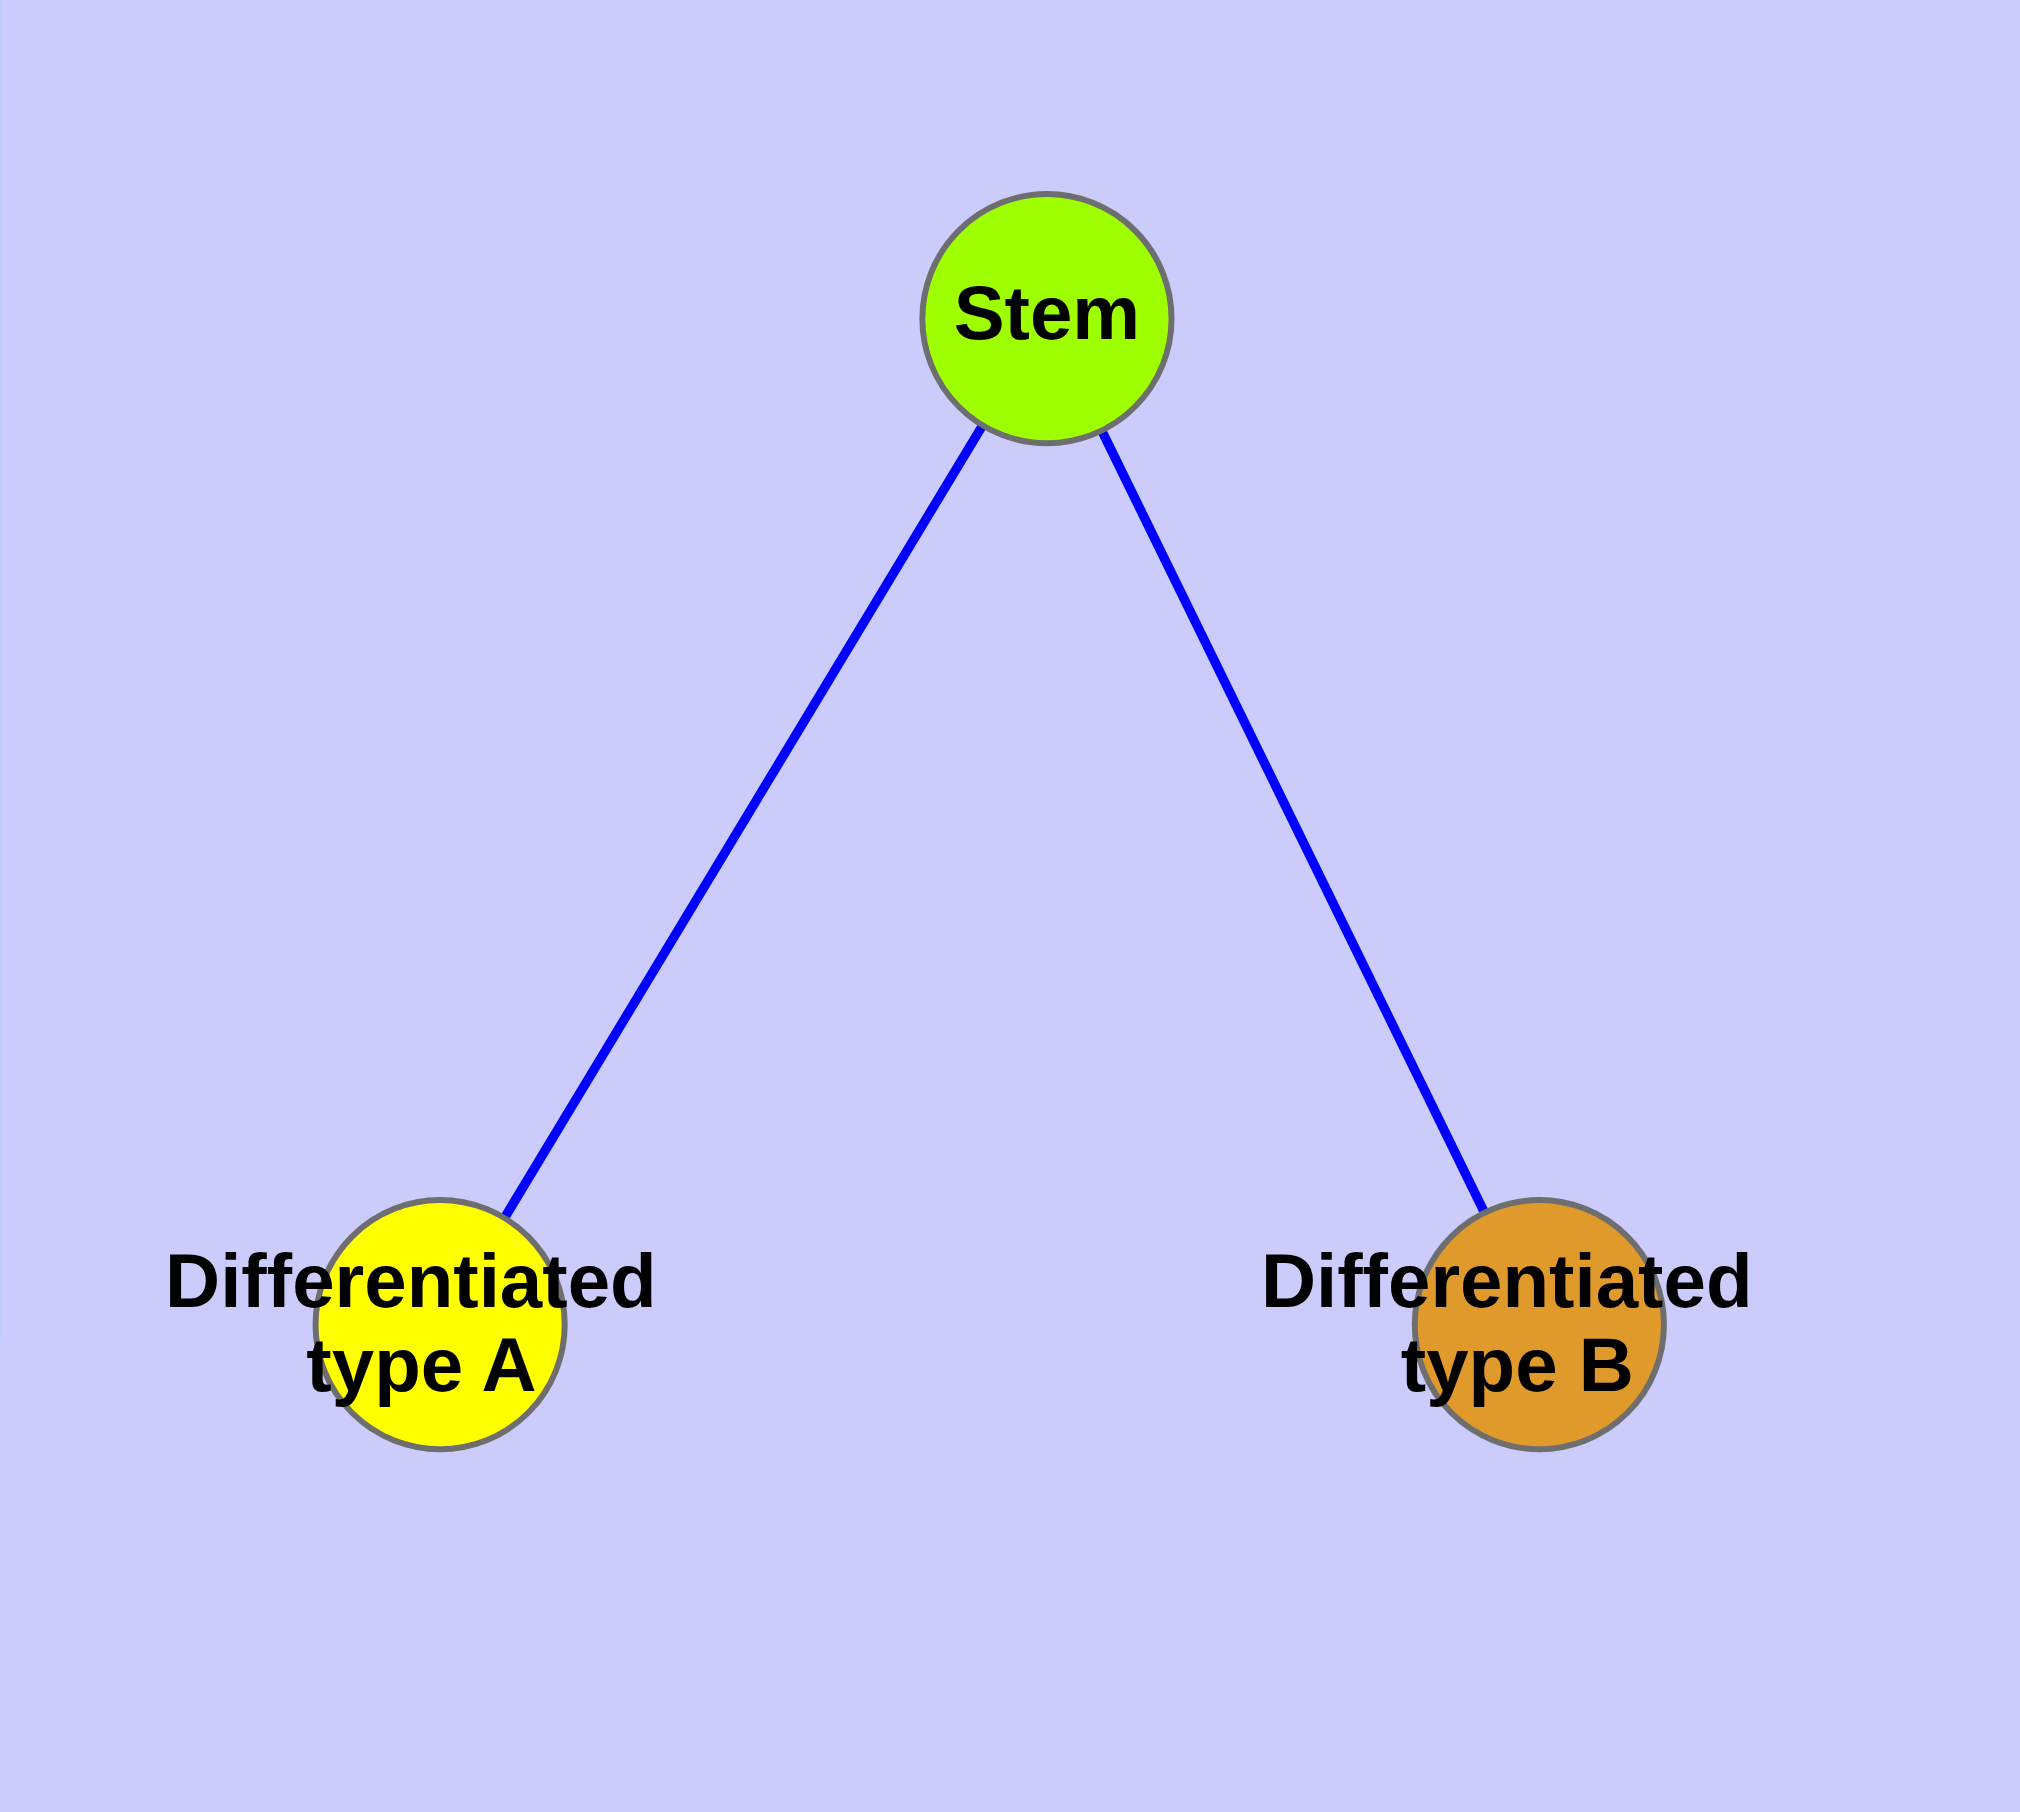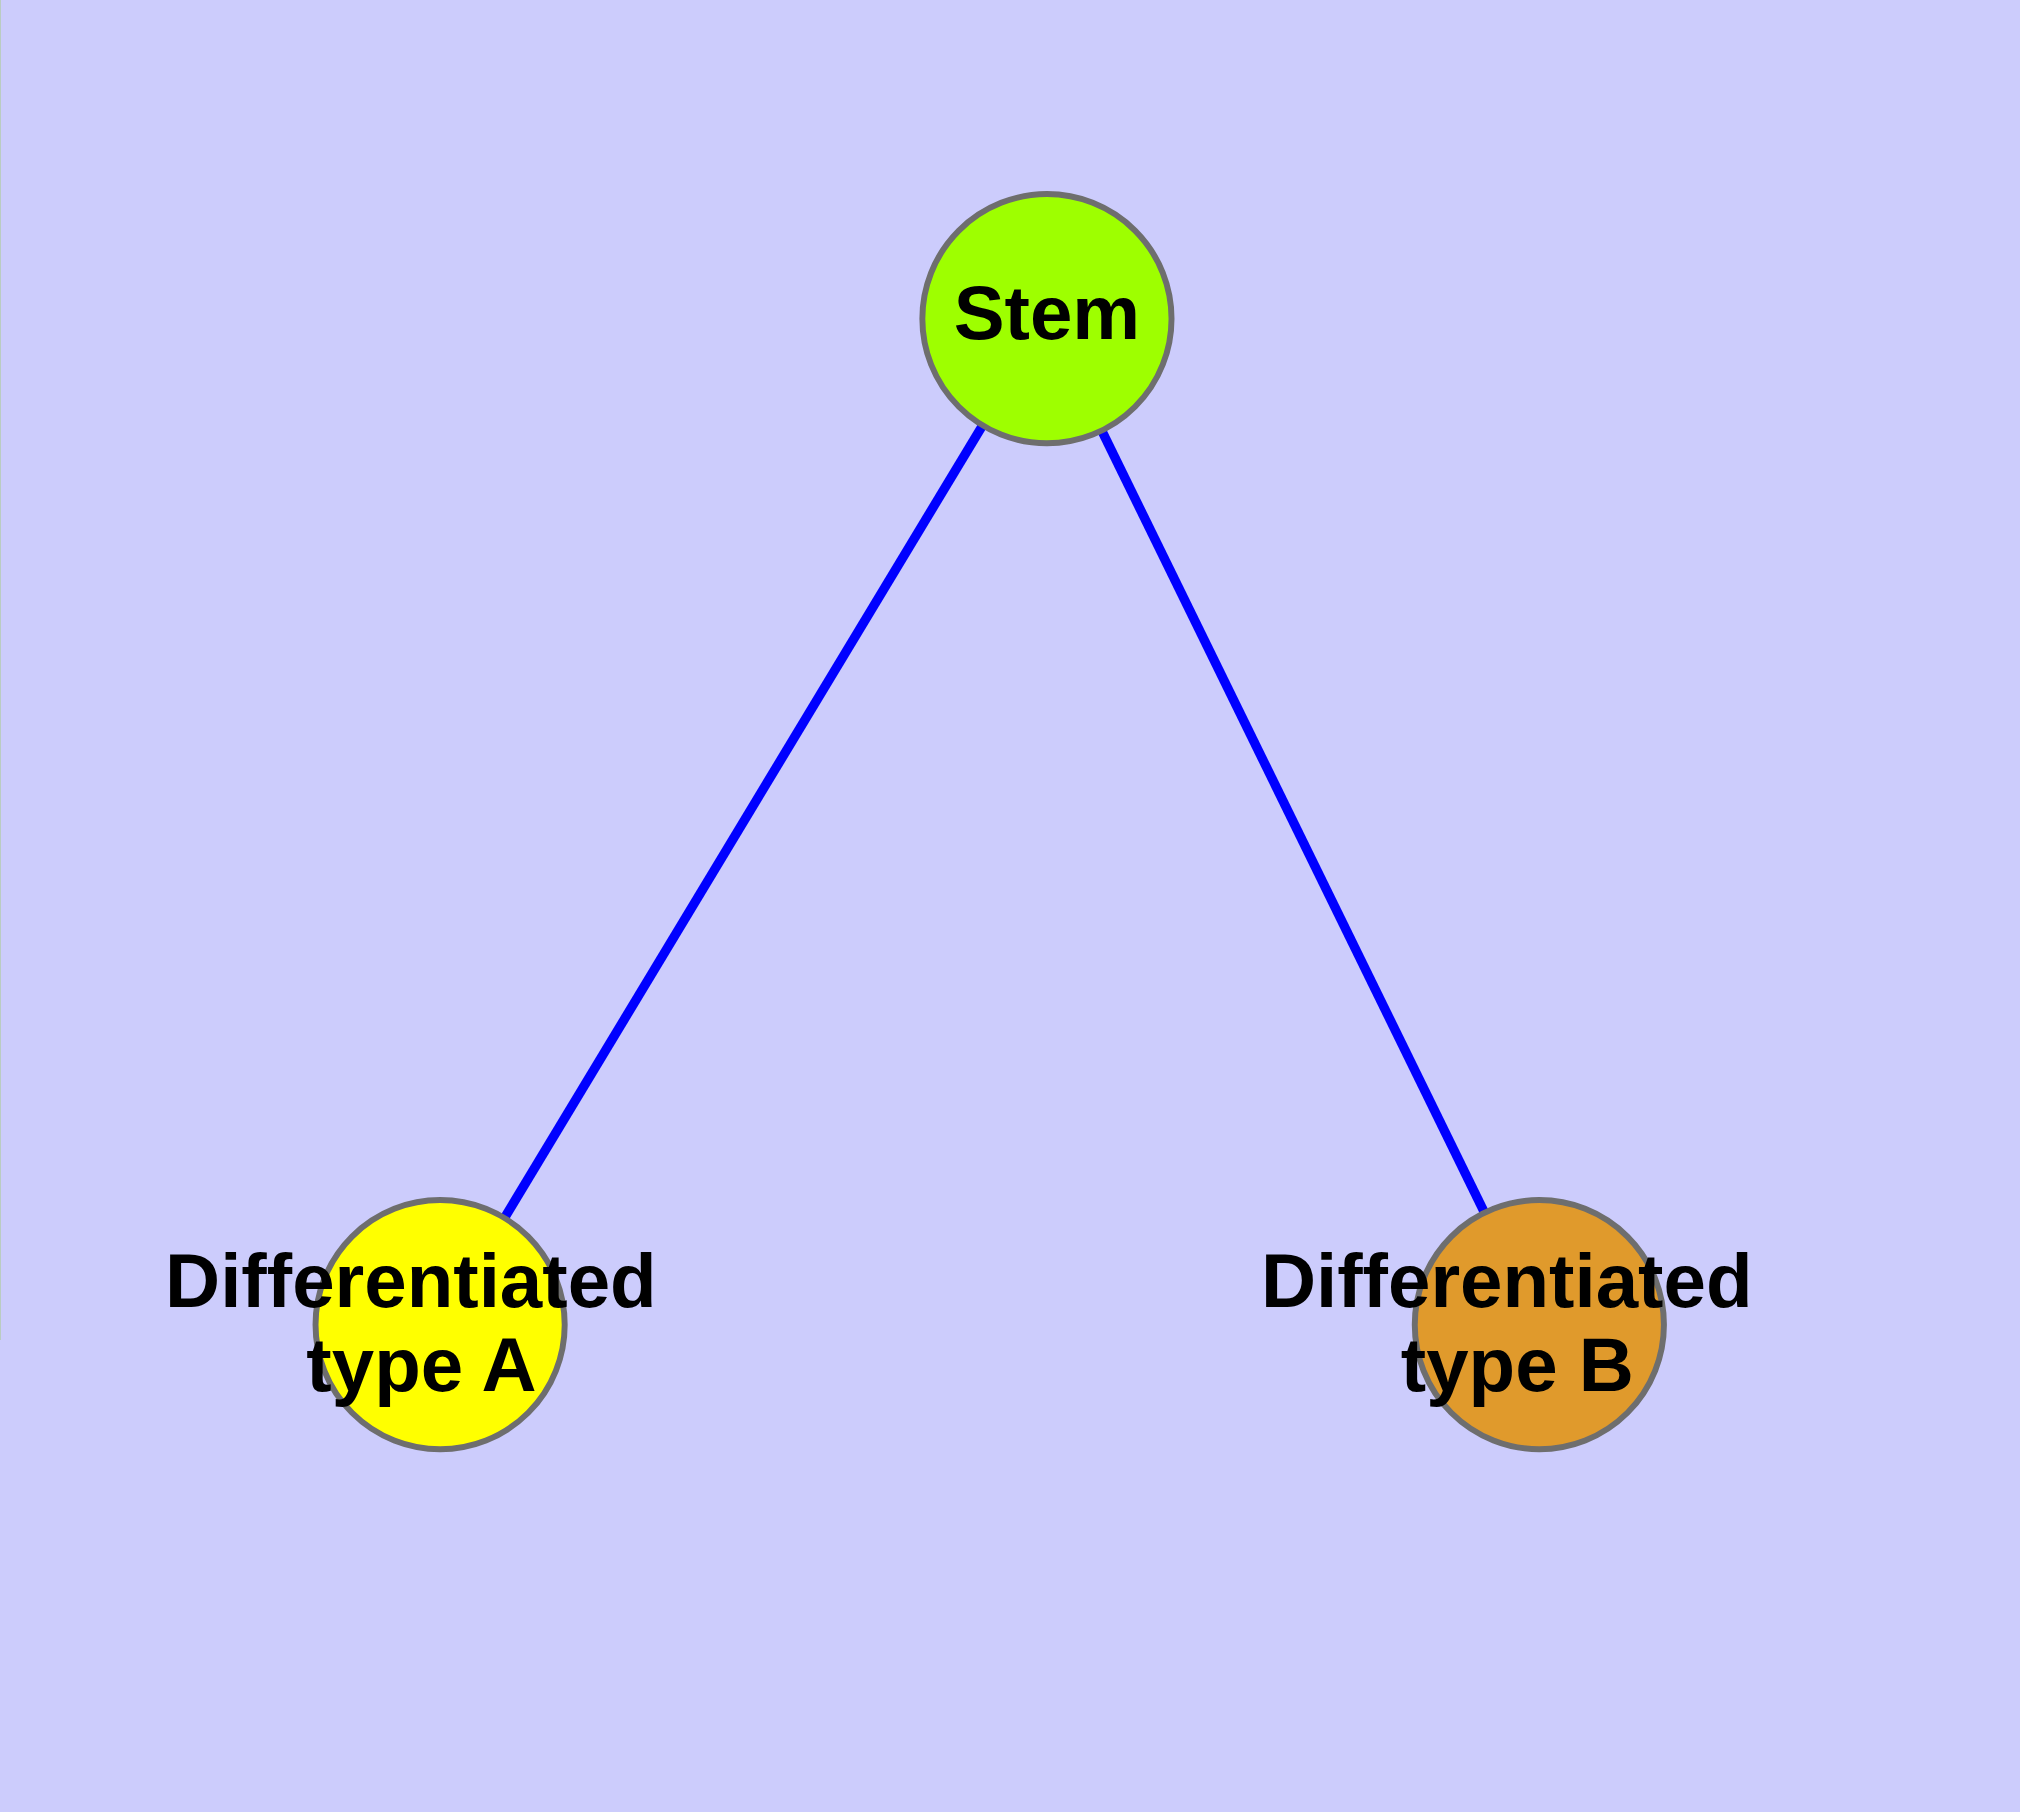--- a/index.html
+++ b/index.html
@@ -10,21 +10,21 @@
   body {
     width: 2021px;
     height: 1812px;
     overflow: hidden;
     font-family: "Liberation Sans", sans-serif;
   }
   #graph-canvas {
     position: relative;
     width: 2021px;
     height: 1340px;
-    background: #84cc16;
+    background: #7dd3fc;
   }
   #graph-svg {
     position: absolute;
     top: 0;
     left: 0;
     width: 2021px;
     height: 1812px;
     display: block;
   }
   .node-label {

